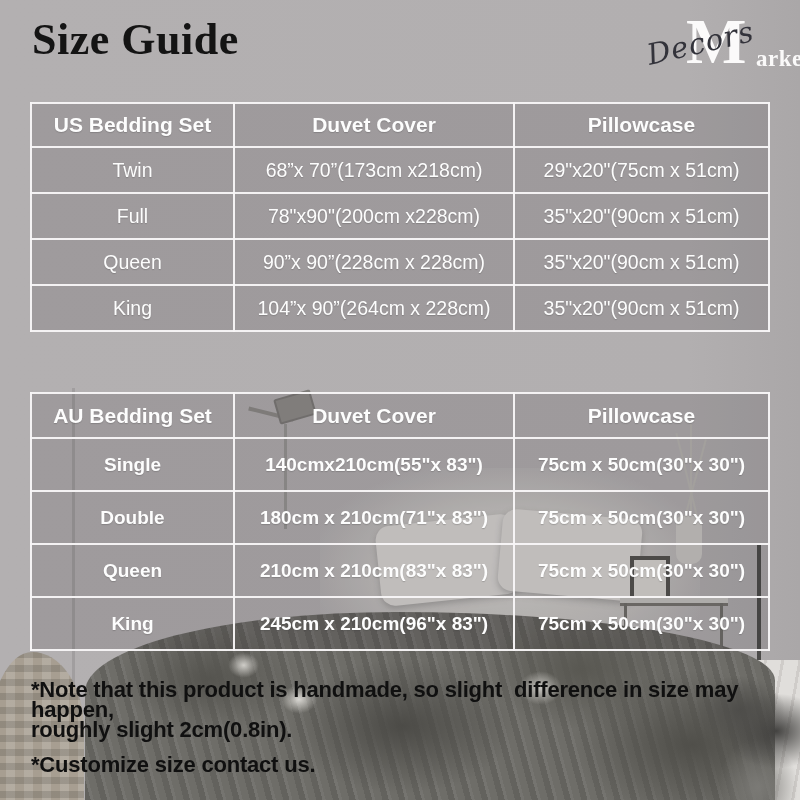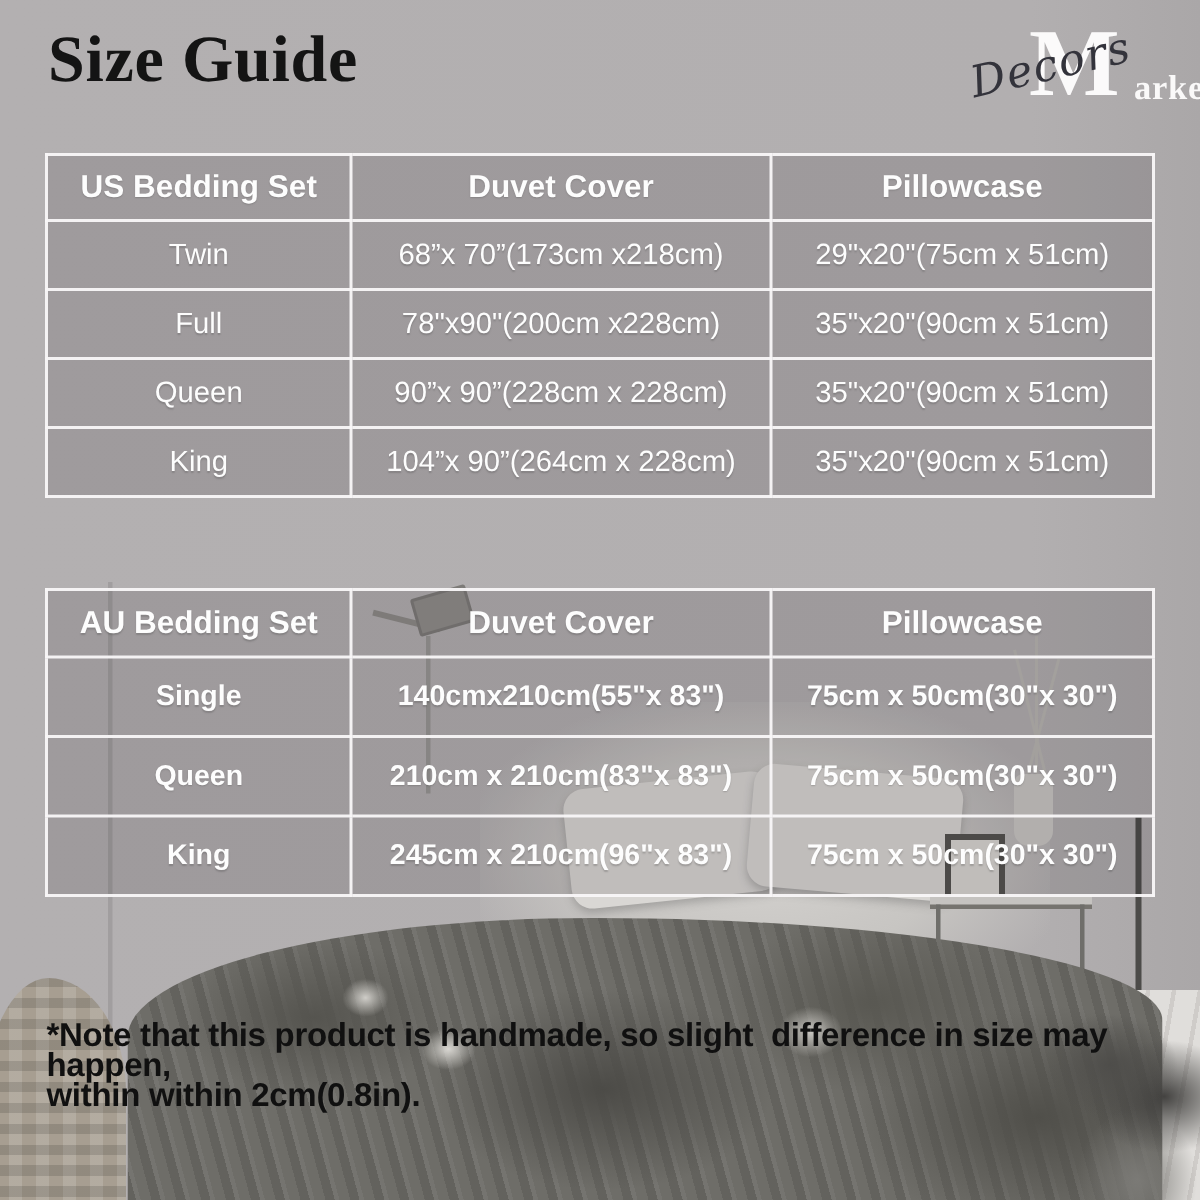--- a/index.html
+++ b/index.html
@@ -173,33 +173,41 @@
           <th>Pillowcase</th>
         </tr>
       </thead>
       <tbody>
         <tr>
           <td>Single</td>
           <td>140cmx210cm(55"x 83")</td>
           <td>75cm x 50cm(30"x 30")</td>
         </tr>
         <tr>
+          <td>Double</td>
+          <td>180cm x 210cm(71"x 83")</td>
+          <td>75cm x 50cm(30"x 30")</td>
+        </tr>
+        <tr>
           <td>Queen</td>
           <td>210cm x 210cm(83"x 83")</td>
           <td>75cm x 50cm(30"x 30")</td>
         </tr>
         <tr>
           <td>King</td>
           <td>245cm x 210cm(96"x 83")</td>
           <td>75cm x 50cm(30"x 30")</td>
         </tr>
       </tbody>
     </table>
   </div>
 
   <div class="notes">
     <div class="note-1">
       <div class="note-line">*Note that this product is handmade, so slight  difference in size may happen,</div>
-      <div class="note-line">within within 2cm(0.8in).</div>
+      <div class="note-line">roughly slight 2cm(0.8in).</div>
     </div>
+    <div class="note-2">
+      <div class="note-line">*Customize size contact us.</div>
+    </div>
   </div>
 
 </div>
 
 </body></html>

